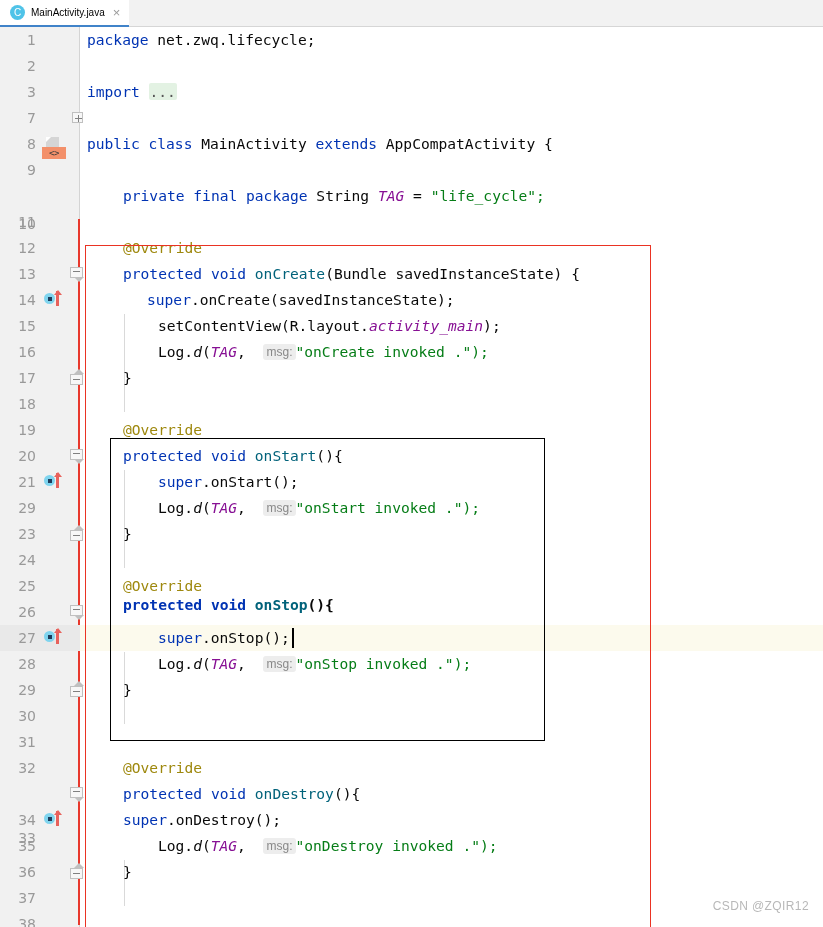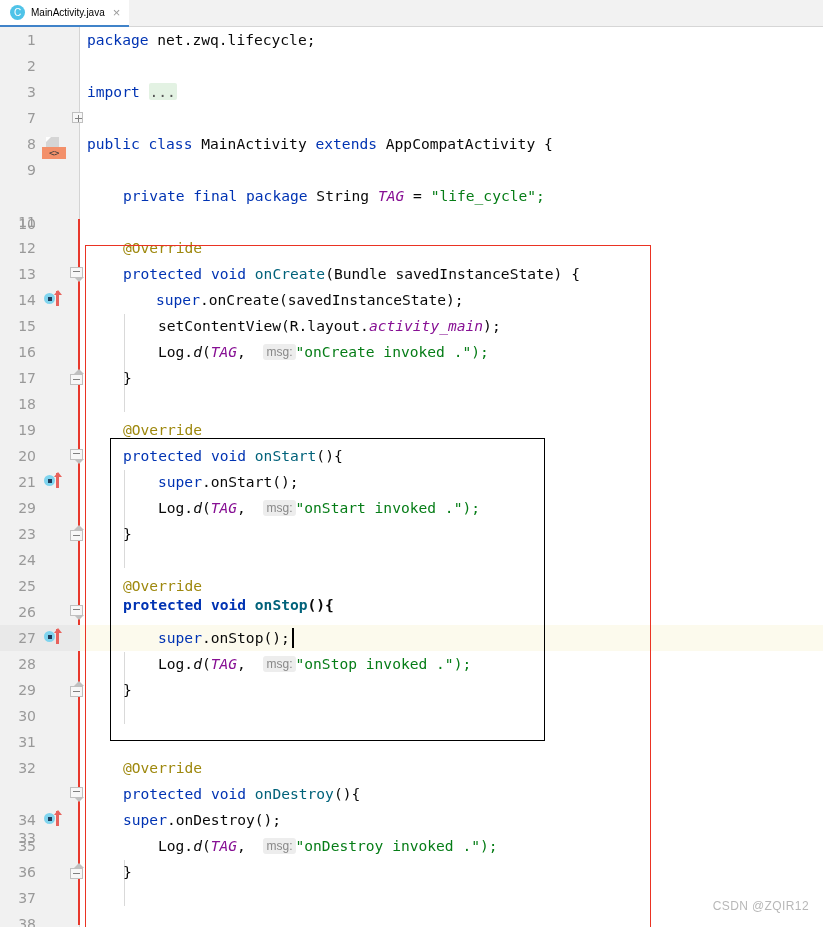--- a/index.html
+++ b/index.html
@@ -349,21 +349,21 @@
   <div class="code" style="top:52px;"><span class="kw">import</span><span class="pl"> </span><span class="foldtext">...</span></div>
 
   <div class="code" style="top:104px;"><span class="kw">public</span> <span class="kw">class</span> <span class="pl">MainActivity</span> <span class="kw">extends</span> <span class="pl">AppCompatActivity</span> <span class="brace">{</span></div>
 
   <div class="code" style="top:156px; left:123px;"><span class="kw">private</span> <span class="kw">final</span> <span class="kw">package</span> <span class="pl">String</span> <span class="fld">TAG</span> <span class="pl">=</span> <span class="str">"life_cycle";</span></div>
 
   <div class="code" style="top:208px; left:123px;"><span class="ann">@Override</span></div>
 
   <div class="code" style="top:234px; left:123px;"><span class="kw">protected</span> <span class="kw">void</span> <span class="mth">onCreate</span><span class="pl">(Bundle savedInstanceState) {</span></div>
 
-  <div class="code" style="top:260px; left:156px;"><span class="kw">super</span><span class="pl">.onCreate(savedInstanceState);</span></div>
+  <div class="code" style="top:260px; left:147px;"><span class="kw">super</span><span class="pl">.onCreate(savedInstanceState);</span></div>
 
   <div class="code" style="top:286px; left:158px;"><span class="pl">setContentView(R.layout.</span><span class="fld">activity_main</span><span class="pl">);</span></div>
 
   <div class="code" style="top:312px; left:158px;"><span class="pl">Log.</span><span class="mi">d</span><span class="pl">(</span><span class="fld">TAG</span><span class="pl">,</span>  <span class="hint">msg:</span><span class="str">"onCreate invoked .");</span></div>
 
   <div class="code" style="top:338px; left:123px;"><span class="brace">}</span></div>
 
   <div class="code" style="top:390px; left:123px;"><span class="ann">@Override</span></div>
 
   <div class="code" style="top:416px; left:123px;"><span class="kw">protected</span> <span class="kw">void</span> <span class="mth">onStart</span><span class="pl">(){</span></div>

